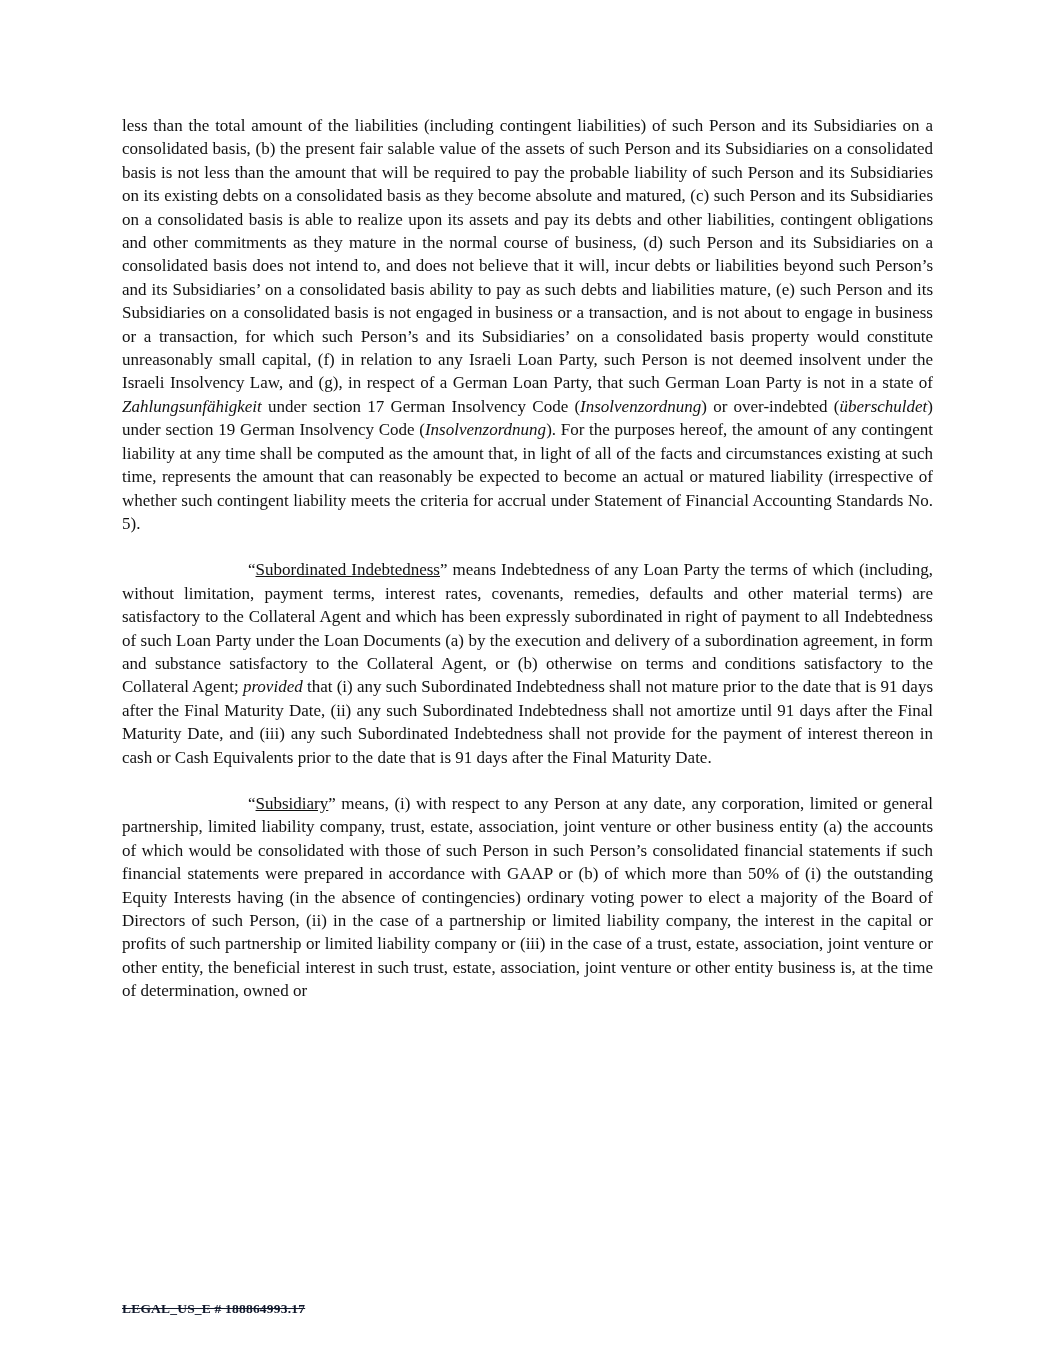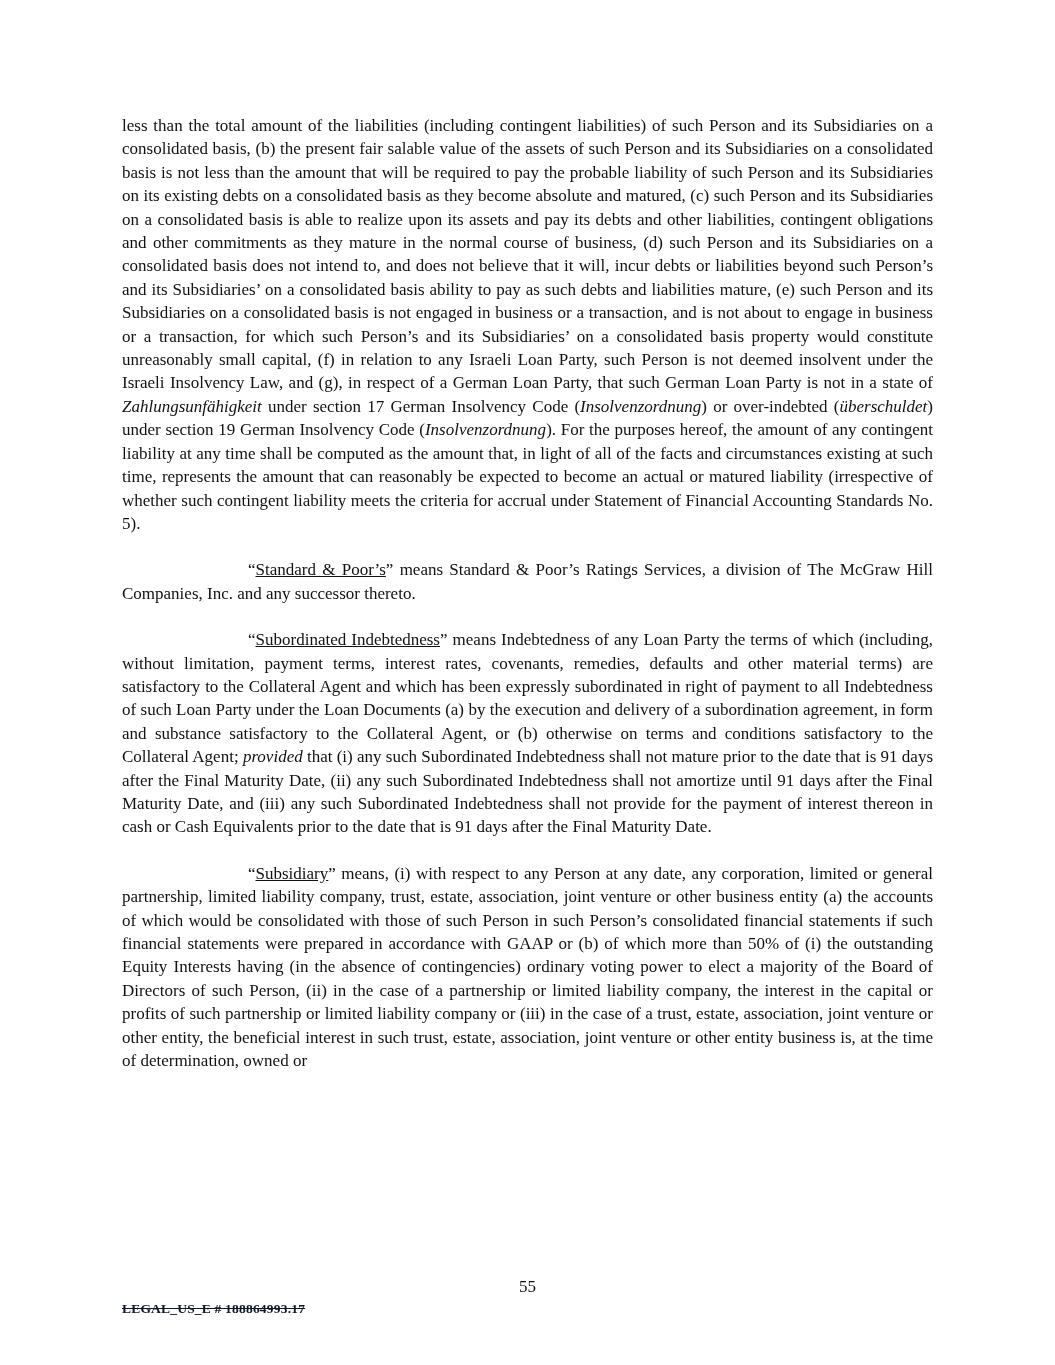--- a/index.html
+++ b/index.html
@@ -54,25 +54,23 @@
 </style>
 </head>
 <body>
 
 <div class="page" style="color: rgb(17, 17, 17);">
 
   <div class="content">
 
     <p class="para"><span>less than the total amount of the liabilities (including contingent liabilities) of such Person and its Subsidiaries on a consolidated basis, (b) the present fair salable value of the assets of such Person and its Subsidiaries on a consolidated basis is not less than the amount that will be required to pay the probable liability of such Person and its Subsidiaries on its existing debts on a consolidated basis as they become absolute and matured, (c) such Person and its Subsidiaries on a consolidated basis is able to realize upon its assets and pay its debts and other liabilities, contingent obligations and other commitments as they mature in the normal course of business, (d) such Person and its Subsidiaries on a consolidated basis does not intend to, and does not believe that it will, incur debts or liabilities beyond such Person’s and its Subsidiaries’ on a consolidated basis ability to pay as such debts and liabilities mature, (e) such Person and its Subsidiaries on a consolidated basis is not engaged in business or a transaction, and is not about to engage in business or a transaction, for which such Person’s  and its Subsidiaries’ on a consolidated basis property would constitute unreasonably small capital, (f) in relation to any Israeli Loan Party, such Person is not deemed insolvent under the Israeli Insolvency Law, and (g), in respect of a German Loan Party, that such German Loan Party is not in a state of </span><span class="i">Zahlungsunfähigkeit</span><span> under section 17 German Insolvency Code (</span><span class="i">Insolvenzordnung</span><span>) or over-indebted (</span><span class="i">überschuldet</span><span>) under section 19 German Insolvency Code (</span><span class="i">Insolvenzordnung</span><span>).  For the purposes hereof, the amount of any contingent liability at any time shall be computed as the amount that, in light of all of the facts and circumstances existing at such time, represents the amount that can reasonably be expected to become an actual or matured liability (irrespective of whether such contingent liability meets the criteria for accrual under Statement of Financial Accounting Standards No. 5).</span></p>
 
-    <p class="para indent"><span>“</span><span class="u">Standard &amp; Poor’s</span><span>” means Standard &amp; Poor’s Ratings Services, a division of The McGraw Hill Companies, Inc. and any successor thereto.</span></p>
 
     <p class="para indent"><span>“</span><span class="u">Subordinated Indebtedness</span><span>” means Indebtedness of any Loan Party the terms of which (including, without limitation, payment terms, interest rates, covenants, remedies, defaults and other material terms) are satisfactory to the Collateral Agent and which has been expressly subordinated in right of payment to all Indebtedness of such Loan Party under the Loan Documents (a) by the execution and delivery of a subordination agreement, in form and substance satisfactory to the Collateral Agent, or (b) otherwise on terms and conditions satisfactory to the Collateral Agent; </span><span class="i">provided</span><span> that (i) any such Subordinated Indebtedness shall not mature prior to the date that is 91 days after the Final Maturity Date, (ii) any such Subordinated Indebtedness shall not amortize until 91 days after the Final Maturity Date, and (iii) any such Subordinated Indebtedness shall not provide for the payment of interest thereon in cash or Cash Equivalents prior to the date that is 91 days after the Final Maturity Date.</span></p>
 
     <p class="para indent"><span>“</span><span class="u">Subsidiary</span><span>” means, (i) with respect to any Person at any date, any corporation, limited or general partnership, limited liability company, trust, estate, association, joint venture or other business entity (a) the accounts of which would be consolidated with those of such Person in such Person’s consolidated financial statements if such financial statements were prepared in accordance with GAAP or (b) of which more than 50% of (i) the outstanding Equity Interests having (in the absence of contingencies) ordinary voting power to elect a majority of the Board of Directors of such Person, (ii) in the case of a partnership or limited liability company, the interest in the capital or profits of such partnership or limited liability company or (iii) in the case of a trust, estate, association, joint venture or other entity, the beneficial interest in such trust, estate, association, joint venture or other entity business is, at the time of determination, owned or</span></p>
 
   </div>
 
-  <div class="footer-pageno">55</div>
 
   <div class="footer-stamp" style="color: #0f172a;">LEGAL_US_E # 188864993.17</div>
 
 </div>
 
 </body></html>

